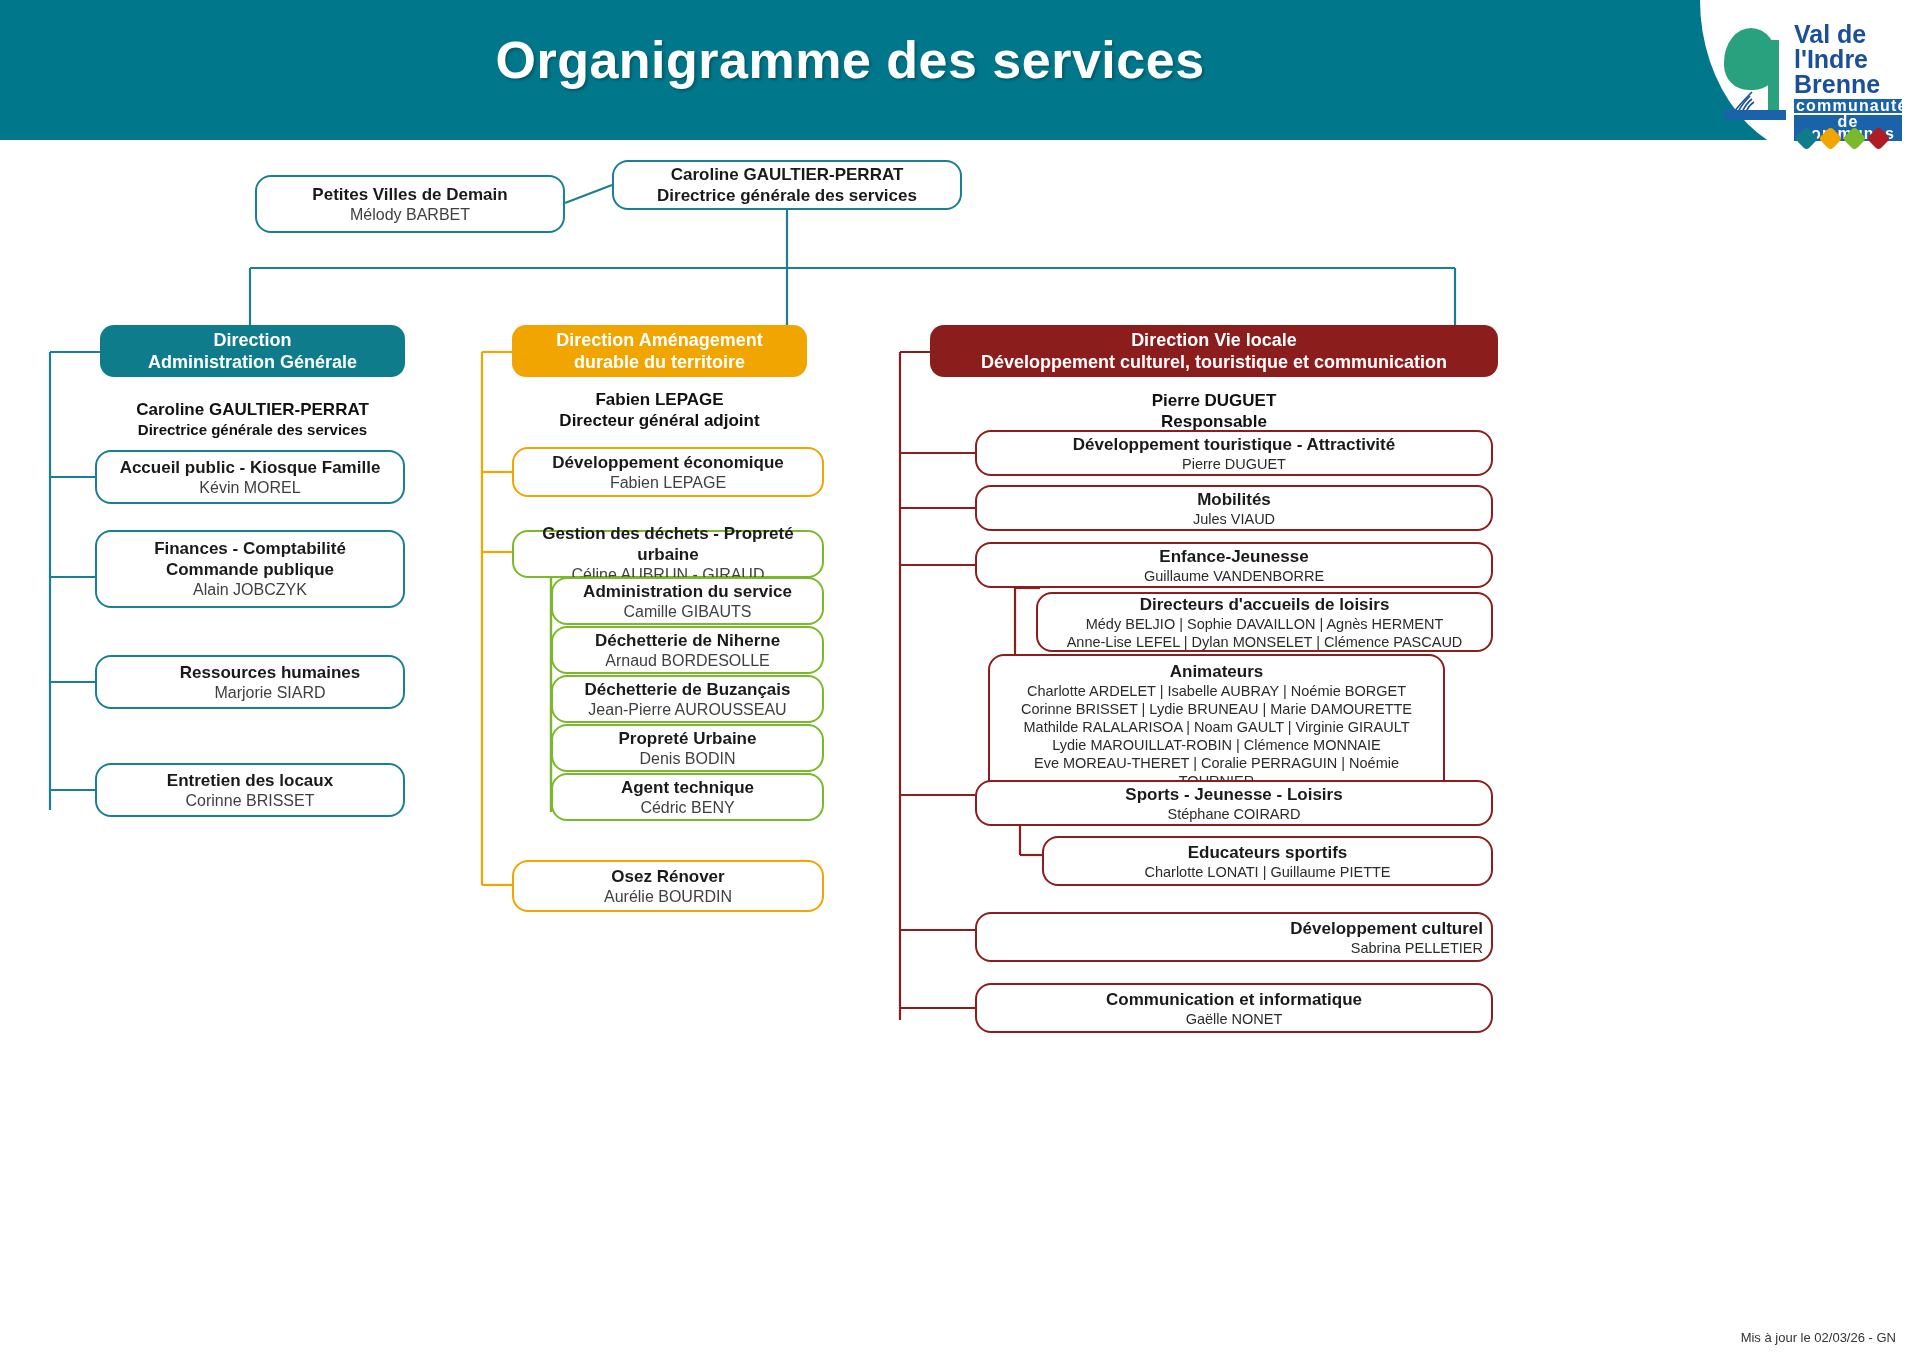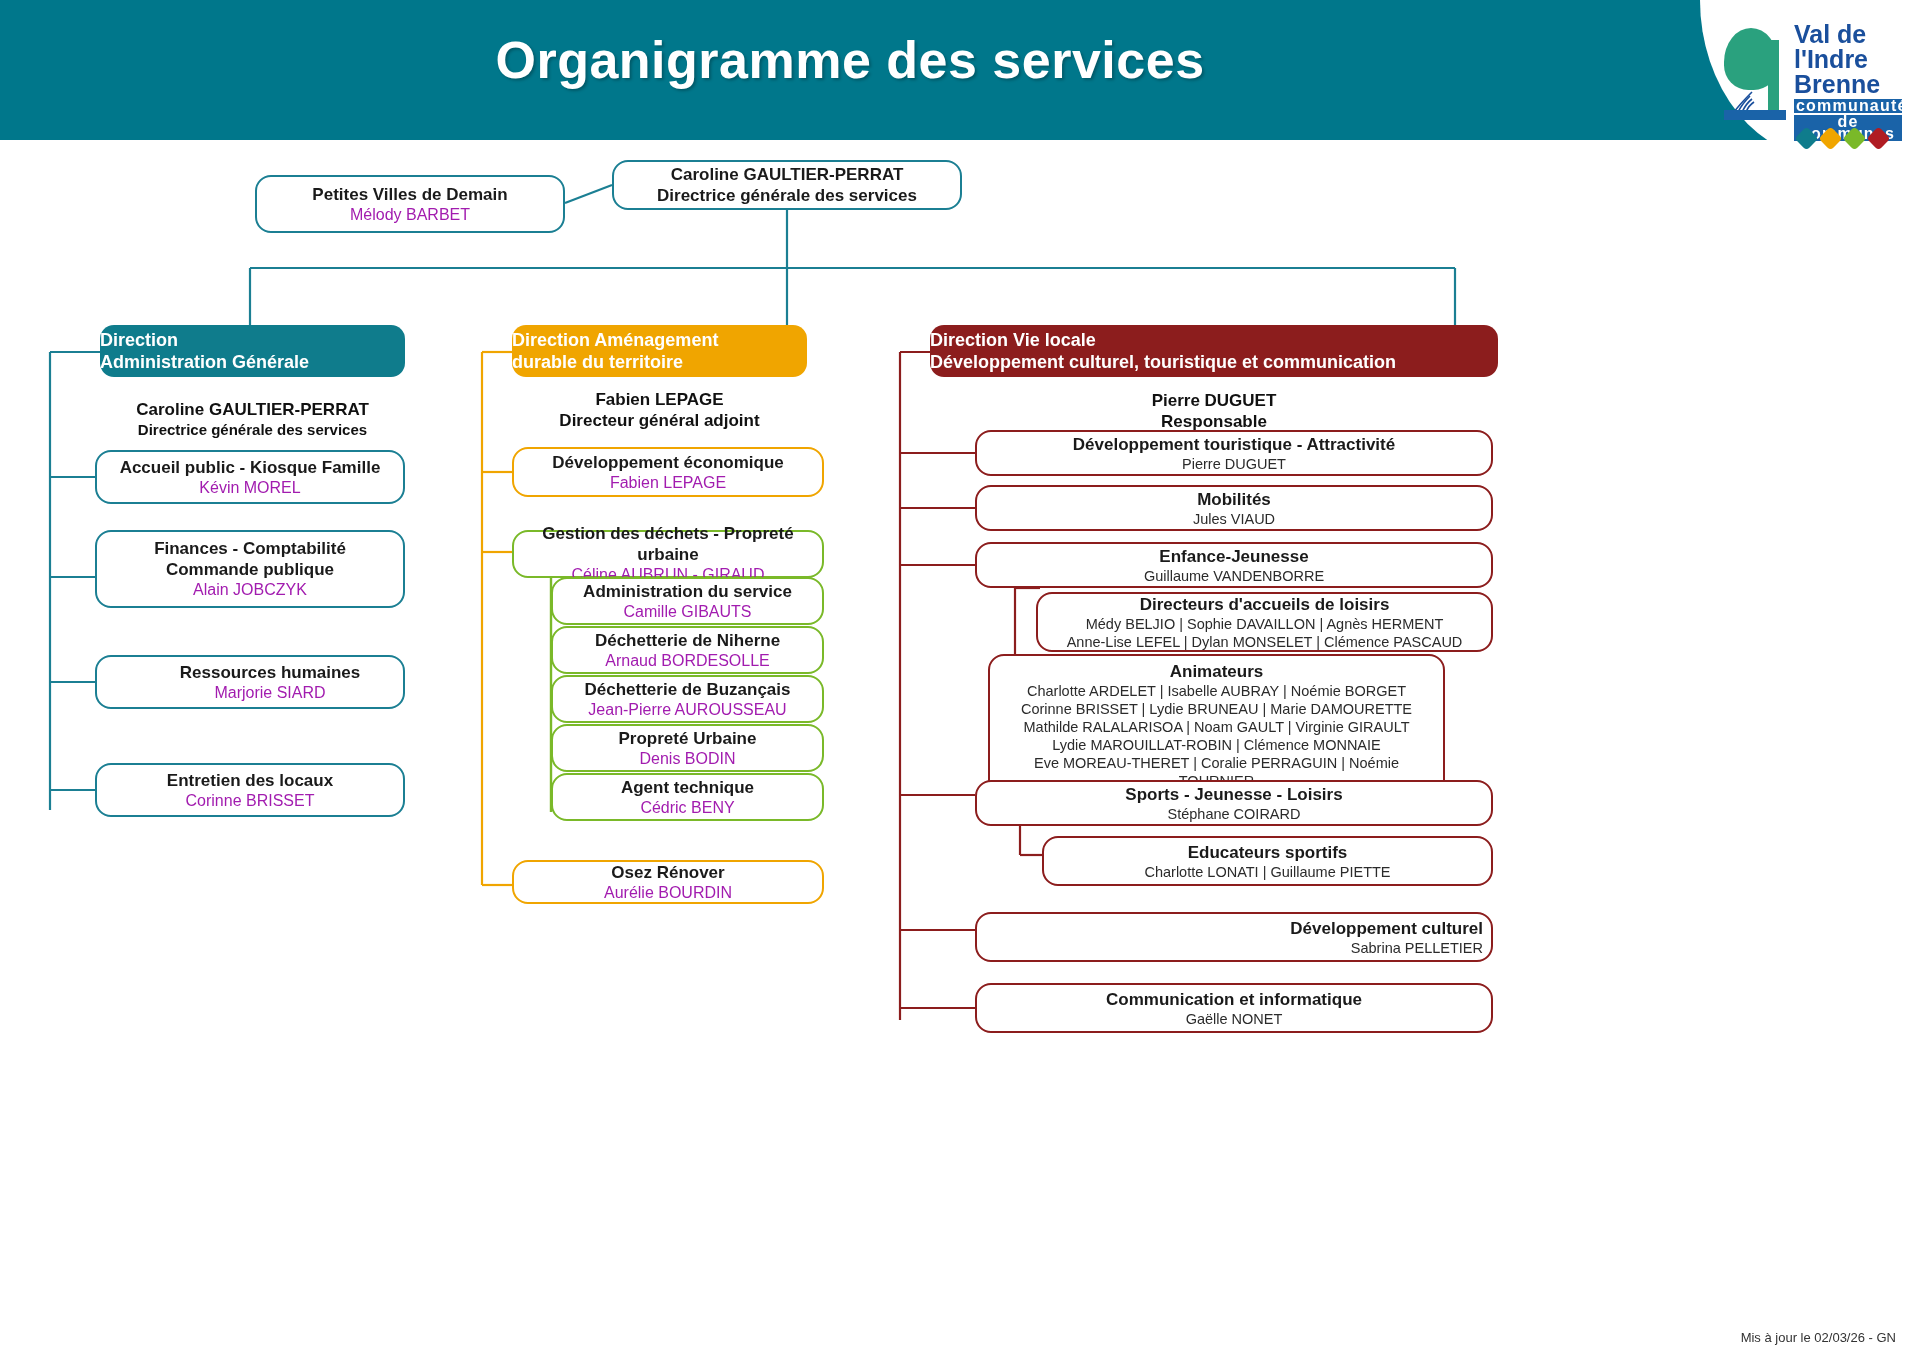--- a/index.html
+++ b/index.html
@@ -70,32 +70,32 @@
   
   .box {
     position:absolute;
     background:#ffffff;
     border-radius:16px;
     display:flex; flex-direction:column; align-items:center; justify-content:center;
     text-align:center;
     padding:4px 8px;
   }
   .box .t1 { font-weight:bold; font-size:17px; color:#1a1a1a; line-height:21px; }
-  .box .t2 { font-size:16px; color:#a21caf; line-height:20px; }
+  .box .t2 { font-size:16px; color:#404040; line-height:20px; }
   .box .t3 { font-size:14.5px; color:#2b2b2b; line-height:18px; }
 
   .teal-b  { border:2px solid #1b7f93; }
   .amber-b { border:2px solid #f0a500; }
   .green-b { border:2.5px solid #7ab929; }
   .red-b   { border:2px solid #8c1d1d; }
 
   
   .pill {
     position:absolute; border-radius:14px;
-    display:flex; flex-direction:column; align-items:flex-start; justify-content:center;
+    display:flex; flex-direction:column; align-items:center; justify-content:center;
     color:#ffffff; text-align:center;
     font-weight:bold; font-size:18px; line-height:22px;
   }
   .pill-teal { background:#0f7c8c; }
   .pill-amber{ background:#f0a500; }
   .pill-red  { background:#8c1d1d; }
 
   
   .plain {
     position:absolute; text-align:center;
@@ -276,21 +276,21 @@
   <div class="box green-b" style="left:551px; top:584px; width:273px; height:48px;">
     <div class="t1">Propreté Urbaine</div>
     <div class="t2">Denis BODIN</div>
   </div>
 
   <div class="box green-b" style="left:551px; top:633px; width:273px; height:48px;">
     <div class="t1">Agent technique</div>
     <div class="t2">Cédric BENY</div>
   </div>
 
-  <div class="box amber-b" style="left:512px; top:720px; width:312px; height:44px;align-items:center;">
+  <div class="box amber-b" style="left:512px; top:720px; width:312px; height:52px;align-items:center;">
     <div class="t1">Osez Rénover</div>
     <div class="t2">Aurélie BOURDIN</div>
   </div>
 
   <div class="pill pill-red" style="left:930px; top:185px; width:568px; height:52px;">
     <span>Direction Vie locale</span>
     <span>Développement culturel, touristique et communication</span>
   </div>
 
   <div class="plain" style="left:930px; top:250px; width:568px; height:42px;">

